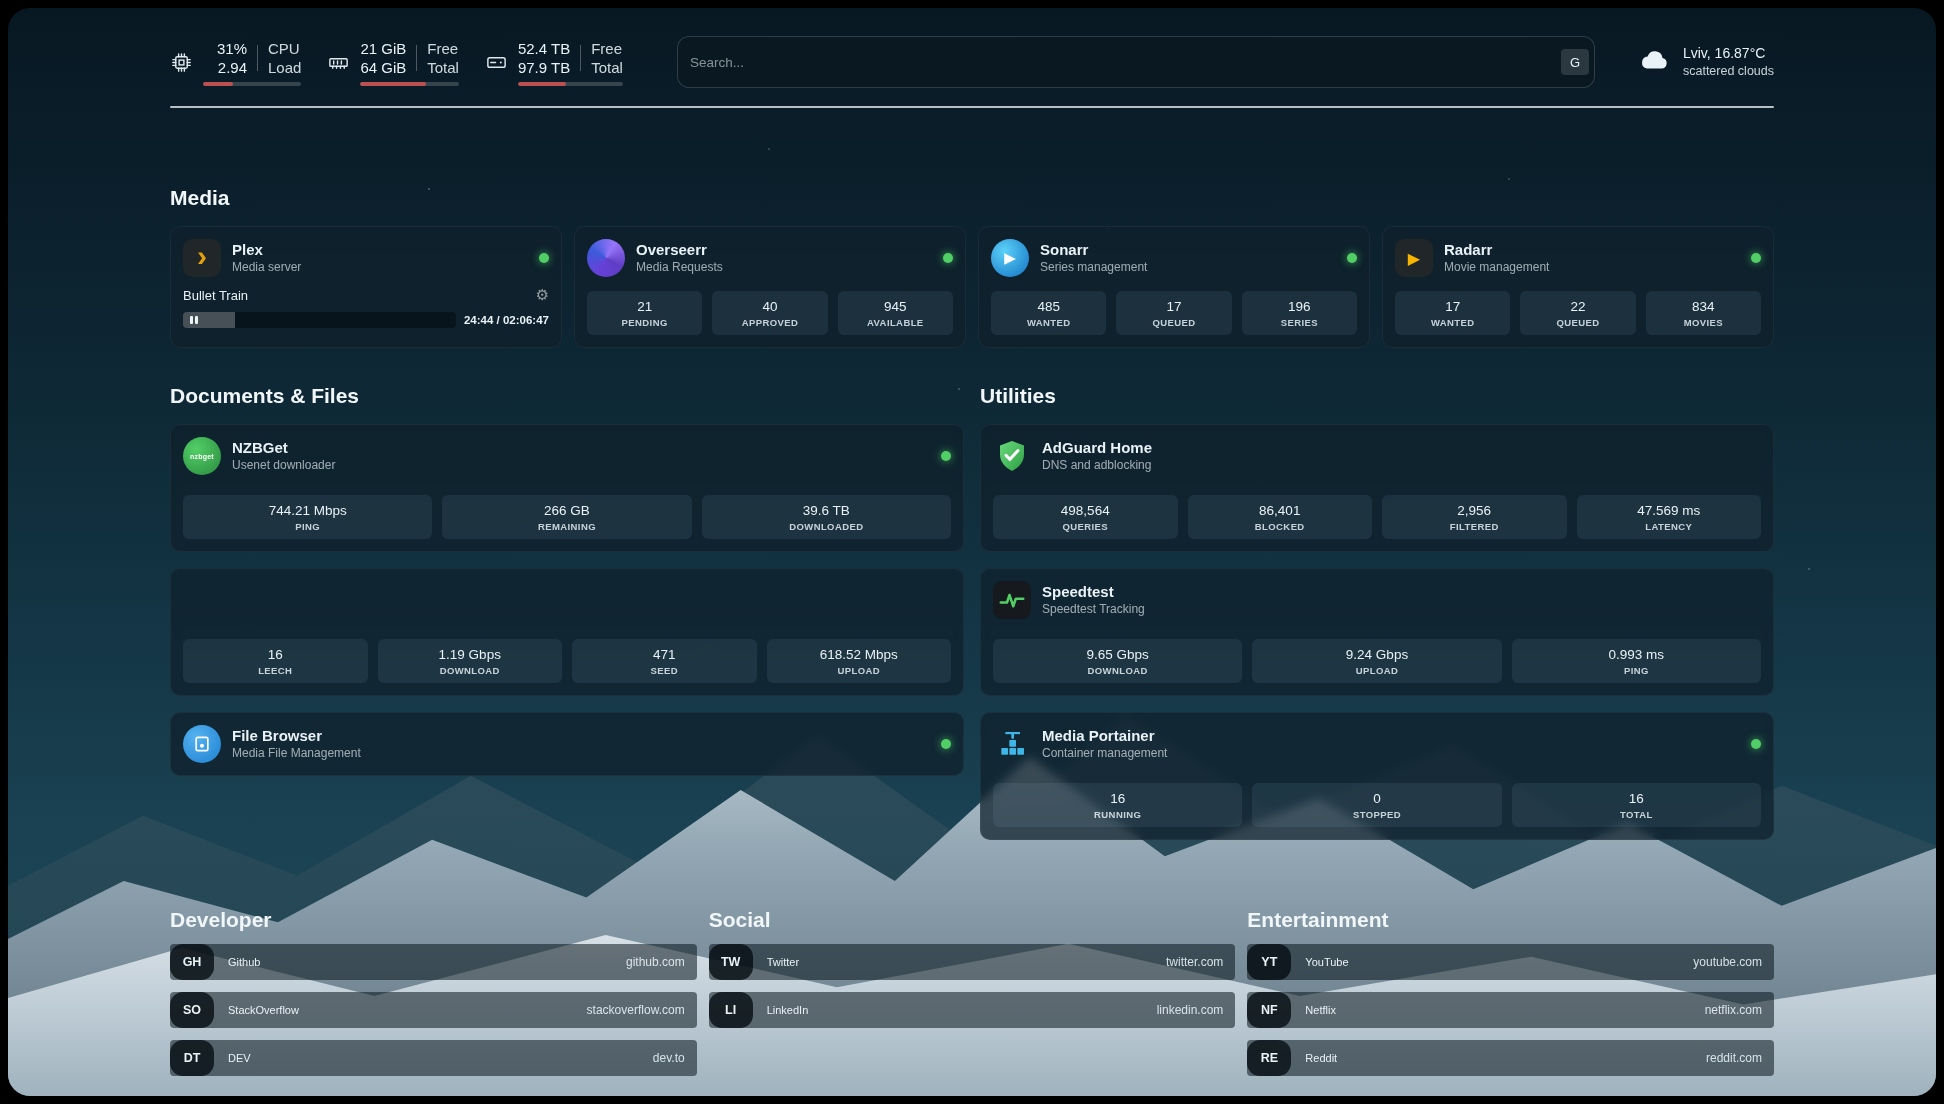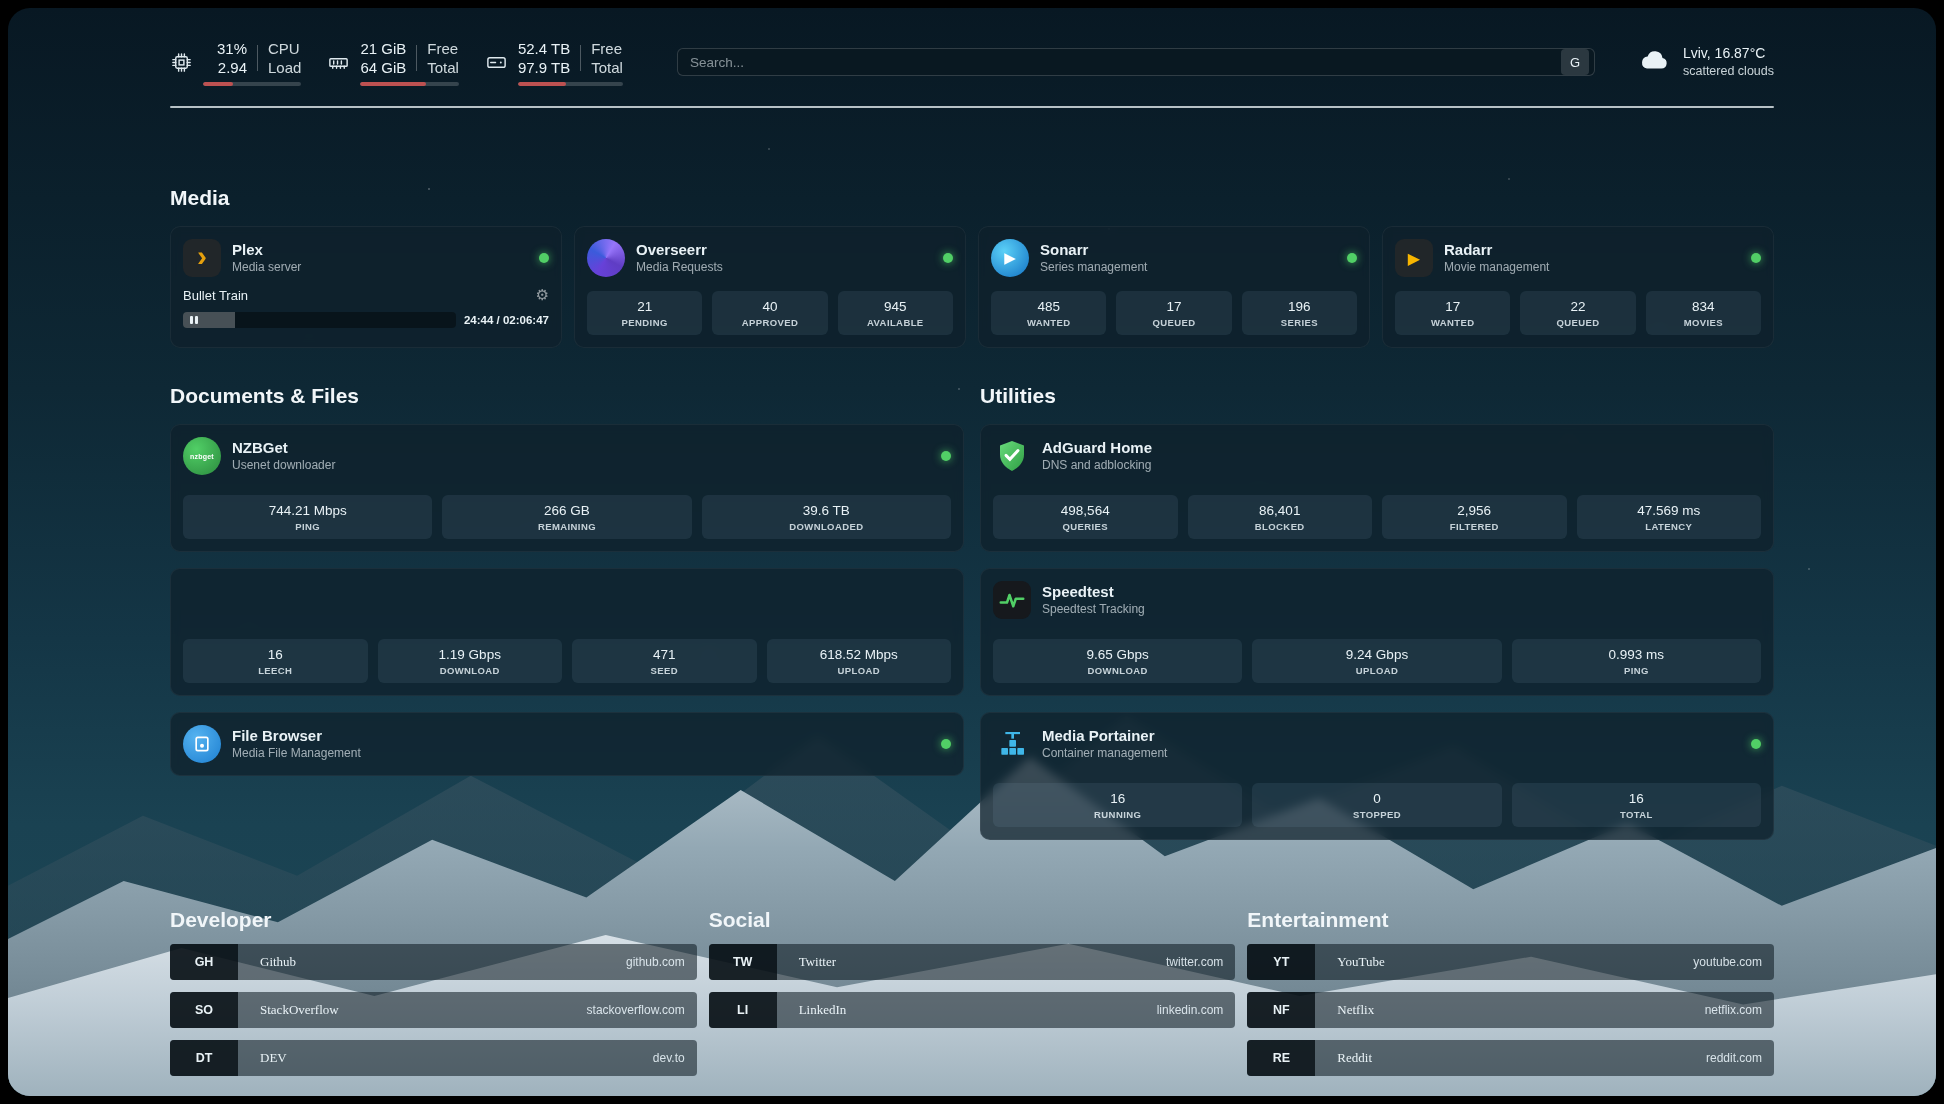--- a/index.html
+++ b/index.html
@@ -33,22 +33,22 @@
   .sysstat{display:flex;align-items:center;gap:10px;margin-right:26px;}
   .sys-icon{display:flex;align-items:center;}
   .sys-body{display:flex;flex-direction:column;}
   .sys-row{display:flex;align-items:center;gap:10px;}
   .sys-col{display:flex;flex-direction:column;font-size:15px;line-height:1.3;}
   .sys-col.num{align-items:flex-end;min-width:44px;}
   .sys-col.lab{color:rgba(233,242,246,.88);}
   .vdiv{width:1px;height:26px;background:rgba(255,255,255,.28);}
   .sys-bar{margin-top:4px;height:4px;border-radius:2px;background:rgba(255,255,255,.18);overflow:hidden;}
   .sys-fill{height:100%;border-radius:2px;background:#bd5151;}
-  .search{flex:1;display:flex;align-items:center;height:28px;margin:0 42px 0 28px;
-    background:rgba(10,24,32,.72);border:1px solid rgba(255,255,255,.16);border-radius:6px;padding:0 5px 0 12px;}
+  .search{flex:1;display:flex;align-items:center;height:52px;margin:0 42px 0 28px;
+    background:rgba(10,24,32,.72);border:1px solid rgba(255,255,255,.16);border-radius:12px;padding:0 5px 0 12px;}
   .search input{flex:1;background:transparent;border:none;outline:none;color:#e9f2f6;font-size:13.5px;font-family:"Liberation Sans",sans-serif;}
   .search input::placeholder{color:rgba(233,242,246,.55);}
   .search-btn{width:28px;height:26px;border-radius:4px;background:rgba(255,255,255,.14);border:none;color:#e9f2f6;
     font-size:13px;display:flex;align-items:center;justify-content:center;cursor:pointer;}
   .weather{display:flex;align-items:center;gap:12px;}
   .weather-text{display:flex;flex-direction:column;line-height:1.35;}
   .weather-loc{font-size:14px;}
   .weather-cond{font-size:12.5px;color:rgba(233,242,246,.85);}
   .rule{margin-top:18px;height:2px;background:rgba(214,222,226,.85);border-radius:1px;}
   
@@ -80,23 +80,23 @@
   .pause i{display:block;width:2.5px;height:8px;background:#e9f2f6;border-radius:1px;}
   .ptime{font-size:11.5px;font-weight:600;white-space:nowrap;}
   
   .mid-grid{display:grid;grid-template-columns:1fr 1fr;gap:16px;margin-top:36px;}
   .col .sec-title{margin-bottom:16px;}
   .col .card{margin-bottom:16px;}
   .col .card.taller{min-height:128px;}
   
   .bottom-grid{display:grid;grid-template-columns:repeat(3,1fr);gap:12px;margin-top:52px;align-items:start;}
   .bm-row{display:flex;align-items:center;height:36px;background:rgba(9,22,29,.55);border-radius:4px;margin-top:12px;overflow:hidden;cursor:pointer;}
-  .bm-abbr{width:68px;height:100%;background:rgba(4,12,17,.78);display:flex;align-items:center;justify-content:center;
-    font-size:12.5px;font-weight:600;flex:0 0 auto;}
-  .bm-name{margin-left:22px;font-size:13px;font-family:Liberation Serif, serif;}
+  .bm-abbr{width:44px;height:100%;background:rgba(4,12,17,.78);display:flex;align-items:center;justify-content:center;
+    font-size:12.5px;font-weight:600;flex:0 0 auto;border-radius:13px;}
+  .bm-name{margin-left:14px;font-size:11px;}
   .bm-url{margin-left:auto;margin-right:12px;font-size:12px;color:rgba(235,245,250,.88);}
   
   .icon-plex{background:#212629;color:#e5a00d;font-size:30px;font-weight:700;line-height:0;padding-bottom:5px;}
   .icon-overseerr{border-radius:50%;background:conic-gradient(from 210deg,#6741d9,#3b5bdb,#9775fa,#5f3dc4,#6741d9);}
   .icon-sonarr{border-radius:50%;background:radial-gradient(circle at 35% 32%,#5bd0f7,#1272c4);color:#fff;font-size:15px;}
   .icon-radarr{background:#212629;color:#f7b500;font-size:16px;}
   .icon-nzbget{border-radius:50%;background:radial-gradient(circle at 35% 32%,#51cf66,#2b8a3e);color:#fff;font-size:7px;font-weight:700;letter-spacing:.2px;}
   .icon-qb{border-radius:50%;background:radial-gradient(circle at 35% 32%,#74c0fc,#1c7ed6);color:#fff;font-size:14px;font-weight:700;}
   .icon-fb{border-radius:50%;background:radial-gradient(circle at 35% 32%,#55b3f0,#1d7fd1);}
   .icon-speedtest{background:#16191d;}

